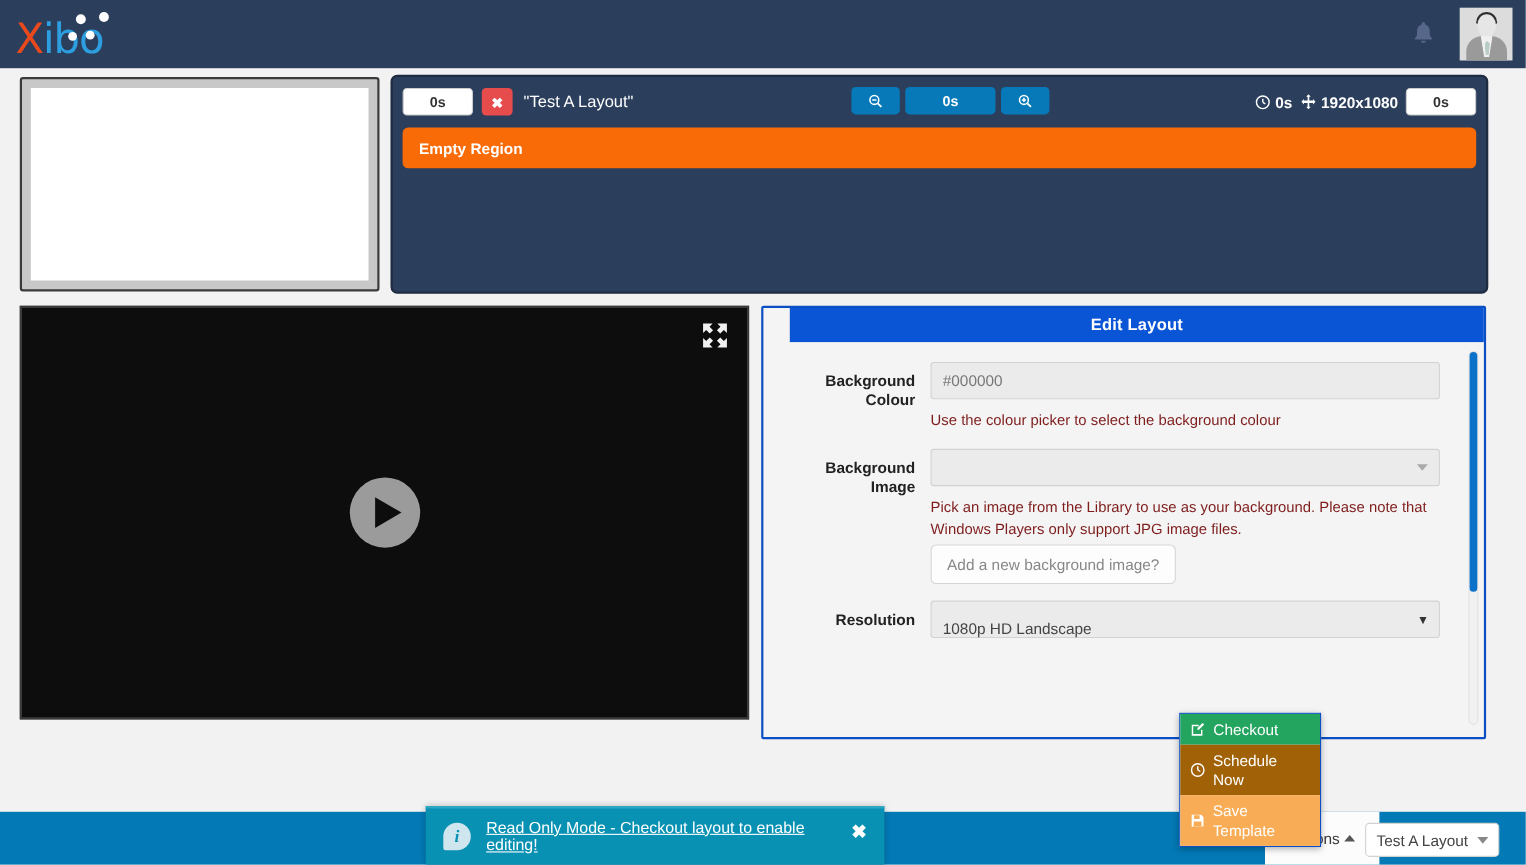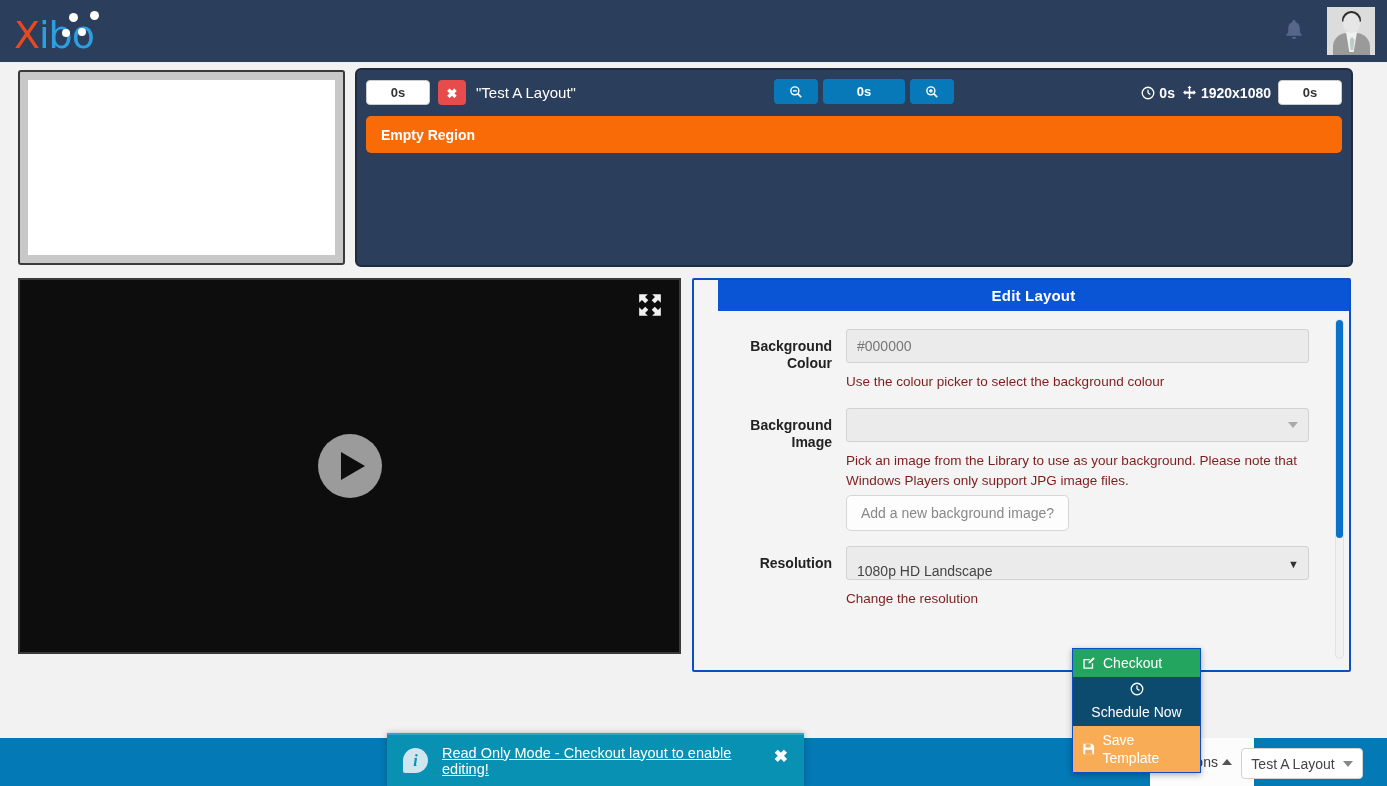--- a/index.html
+++ b/index.html
@@ -342,21 +342,21 @@
   }
   .dd-item {
     display: flex; align-items: center; gap: 7px;
     padding: 5px 9px;
     font-size: 14px;
     color: #fff;
     cursor: pointer;
     line-height: 18px;
   }
   .dd-checkout { background: #24a55f; }
-  .dd-schedule { background: #0c4a6e; flex-direction: column; }
+  .dd-schedule { background: #a16207; }
   .dd-save { background: #f7ac55; }
 
   
   .bottom-bar {
     position: absolute;
     left: 0; top: 738px;
     width: 1387px; height: 48px;
     background: #0379b5;
   }
   .actions-panel {
@@ -556,21 +556,20 @@
       </div>
     </div>
 
     <div class="form-row" style="margin-top:15px;">
       <div class="form-label">Resolution</div>
       <div class="form-control-wrap">
         <div class="native-select">
           <span>1080p HD Landscape</span>
           <span class="native-arrow">▼</span>
         </div>
-        <div class="help-text">Change the resolution</div>
       </div>
     </div>
 
     <div class="scroll-track">
       <div class="scroll-thumb"></div>
     </div>
   </div>
 </div>
 
 <div class="dropdown-menu">

